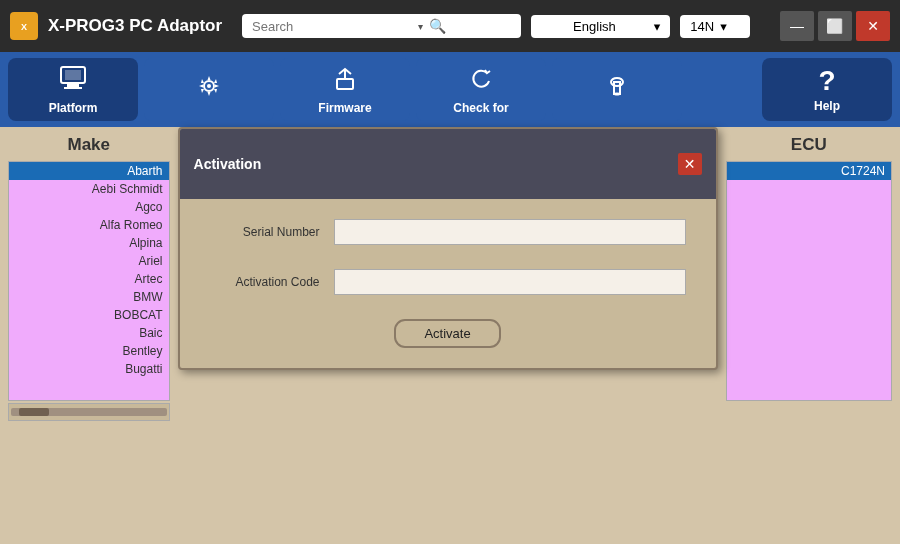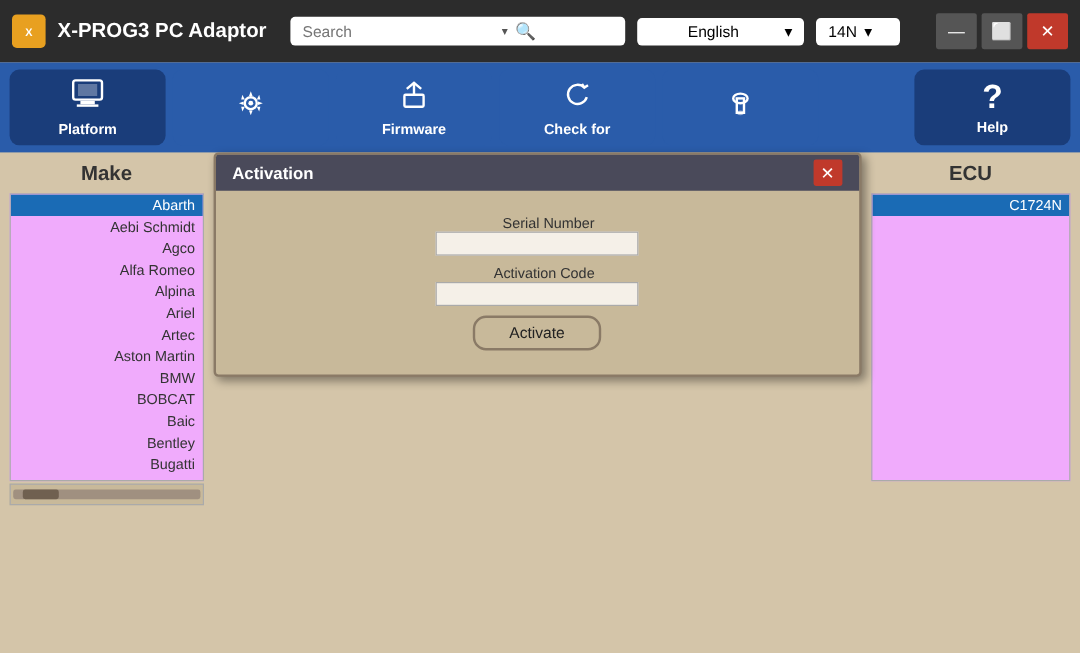--- a/index.html
+++ b/index.html
@@ -200,21 +200,21 @@
       background: #c8b99a;
       border: 2px solid #8a7a66;
       border-radius: 4px;
       width: 540px;
       box-shadow: 3px 3px 8px rgba(0,0,0,0.4);
       margin-top: 0;
     }
     .dialog-header {
       background: #4a4a5a;
       color: white;
-      padding: 4px 14px;
+      padding: 24px 14px;
       display: flex;
       align-items: center;
       justify-content: space-between;
       border-radius: 2px 2px 0 0;
     }
     .dialog-title {
       font-size: 14px;
       font-weight: bold;
     }
     .dialog-close-btn {
@@ -229,22 +229,21 @@
       align-items: center;
       justify-content: center;
       border-radius: 2px;
     }
     .dialog-body {
       padding: 20px 30px 20px;
     }
     .form-row {
       display: flex;
       align-items: center;
-      margin-bottom: 8px;
-      flex-direction: column;
+      margin-bottom: 24px;
     }
     .form-label {
       font-size: 12px;
       color: #333;
       width: 110px;
       text-align: right;
       margin-right: 14px;
     }
     .form-input {
       flex: 1;
@@ -377,21 +376,20 @@
   <div class="left-panel">
     <div class="panel-title">Make</div>
     <div class="list-box" id="make-list">
     <div class="list-item selected">Abarth</div>
         <div class="list-item">Aebi Schmidt</div>
         <div class="list-item">Agco</div>
         <div class="list-item">Alfa Romeo</div>
         <div class="list-item">Alpina</div>
         <div class="list-item">Ariel</div>
         <div class="list-item">Artec</div>
-        <div class="list-item">Aston Martin</div>
         <div class="list-item">BMW</div>
         <div class="list-item">BOBCAT</div>
         <div class="list-item">Baic</div>
         <div class="list-item">Bentley</div>
         <div class="list-item">Bugatti</div>
       </div>
 
     <div style="height:18px; background:#c8b99a; border:1px solid #aaa; margin-top:2px; display:flex; align-items:center; padding:0 2px;">
       <div style="flex:1; height:8px; background:#a09080; border-radius:2px; position:relative;">
         <div style="width:30px; height:8px; background:#706050; border-radius:2px; position:absolute; left:8px;"></div>

